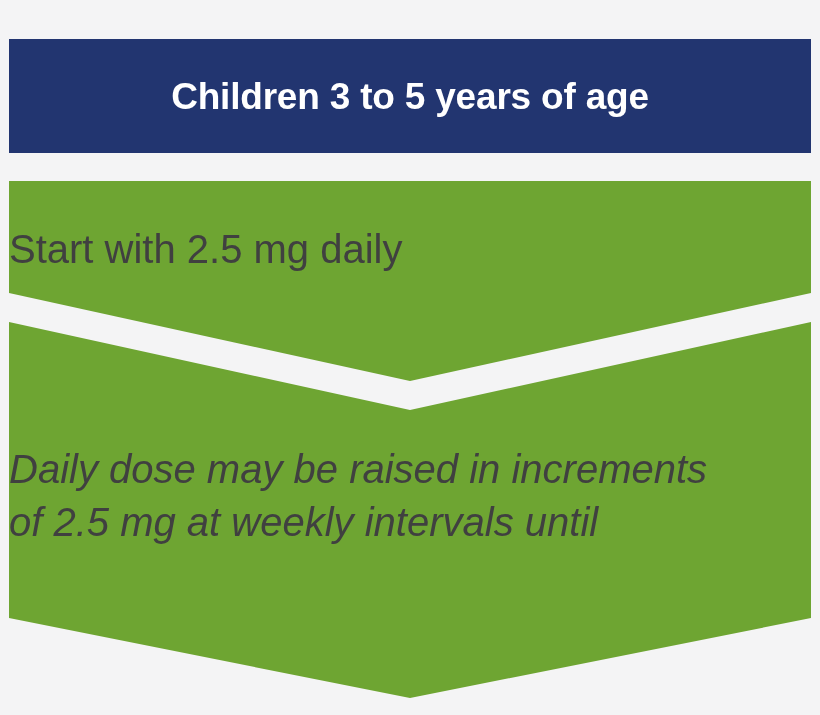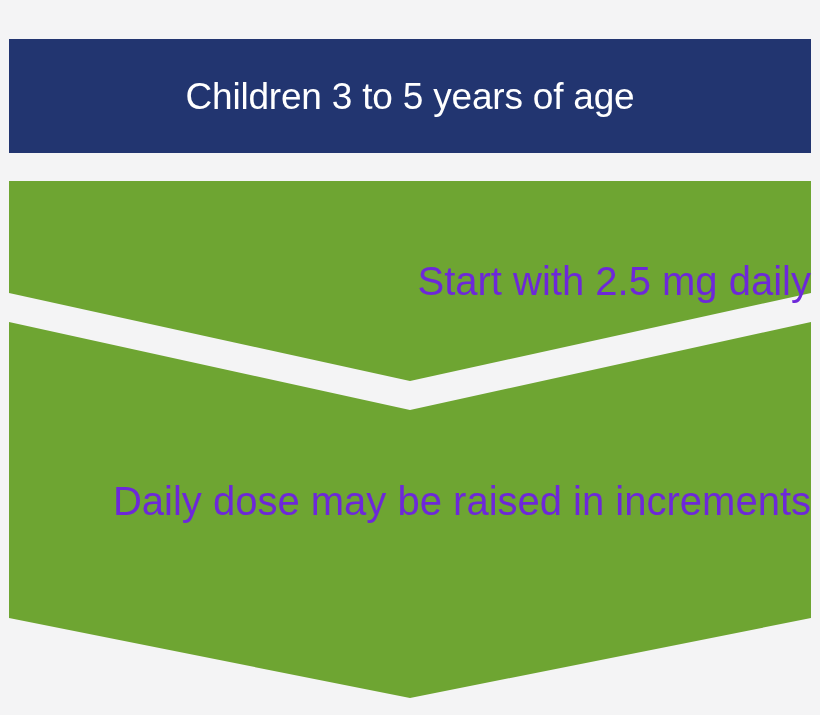--- a/index.html
+++ b/index.html
@@ -30,63 +30,62 @@
     height: 114px;
     background: #223570;
     display: flex;
     align-items: center;
     justify-content: center;
     box-sizing: border-box;
   }
   .header-title {
     color: #ffffff;
     font-size: 37px;
-    font-weight: normal;
+    font-weight: bold;
     letter-spacing: -0.2px;
     line-height: 1;
     text-align: center;
     white-space: nowrap;
   }
 
   
   .steps-svg {
     position: absolute;
     left: 0;
     top: 0;
     width: 820px;
     height: 715px;
     display: block;
   }
 
   
   .step-text {
     position: absolute;
-    text-align: right;
-    color: #6d28d9;
+    text-align: left;
+    color: #404040;
     font-weight: normal;
     line-height: 1.0;
     pointer-events: none;
-    margin-top: 32px;
   }
   .step1-text {
     left: 9px;
     top: 229px;
     width: 802px;
     font-size: 40px;
     letter-spacing: 0px;
   }
   .step2-text {
     left: 9px;
     top: 443px;
     width: 802px;
     font-size: 40px;
     line-height: 53px;
     letter-spacing: 0px;
   }
-  .step2-text .tline { display: block; white-space: nowrap; }
+  .step2-text .tline { display: block; white-space: nowrap; font-style: italic; }
 </style>
 </head>
 <body>
 
 <div id="flow-root">
 
   <div class="header-band">
     <div class="header-title">Children 3 to 5 years of age</div>
   </div>
 
@@ -96,15 +95,16 @@
 
     <polygon fill="#6EA532" points="9,322 410,410 811,322 811,618 410,698 9,618"></polygon>
   </svg>
 
   <div class="step-text step1-text">
     <span>Start with 2.5 mg daily</span>
   </div>
 
   <div class="step-text step2-text">
     <span class="tline">Daily dose may be raised in increments</span>
+    <span class="tline">of 2.5 mg at weekly intervals until</span>
   </div>
 
 </div>
 
 </body></html>

